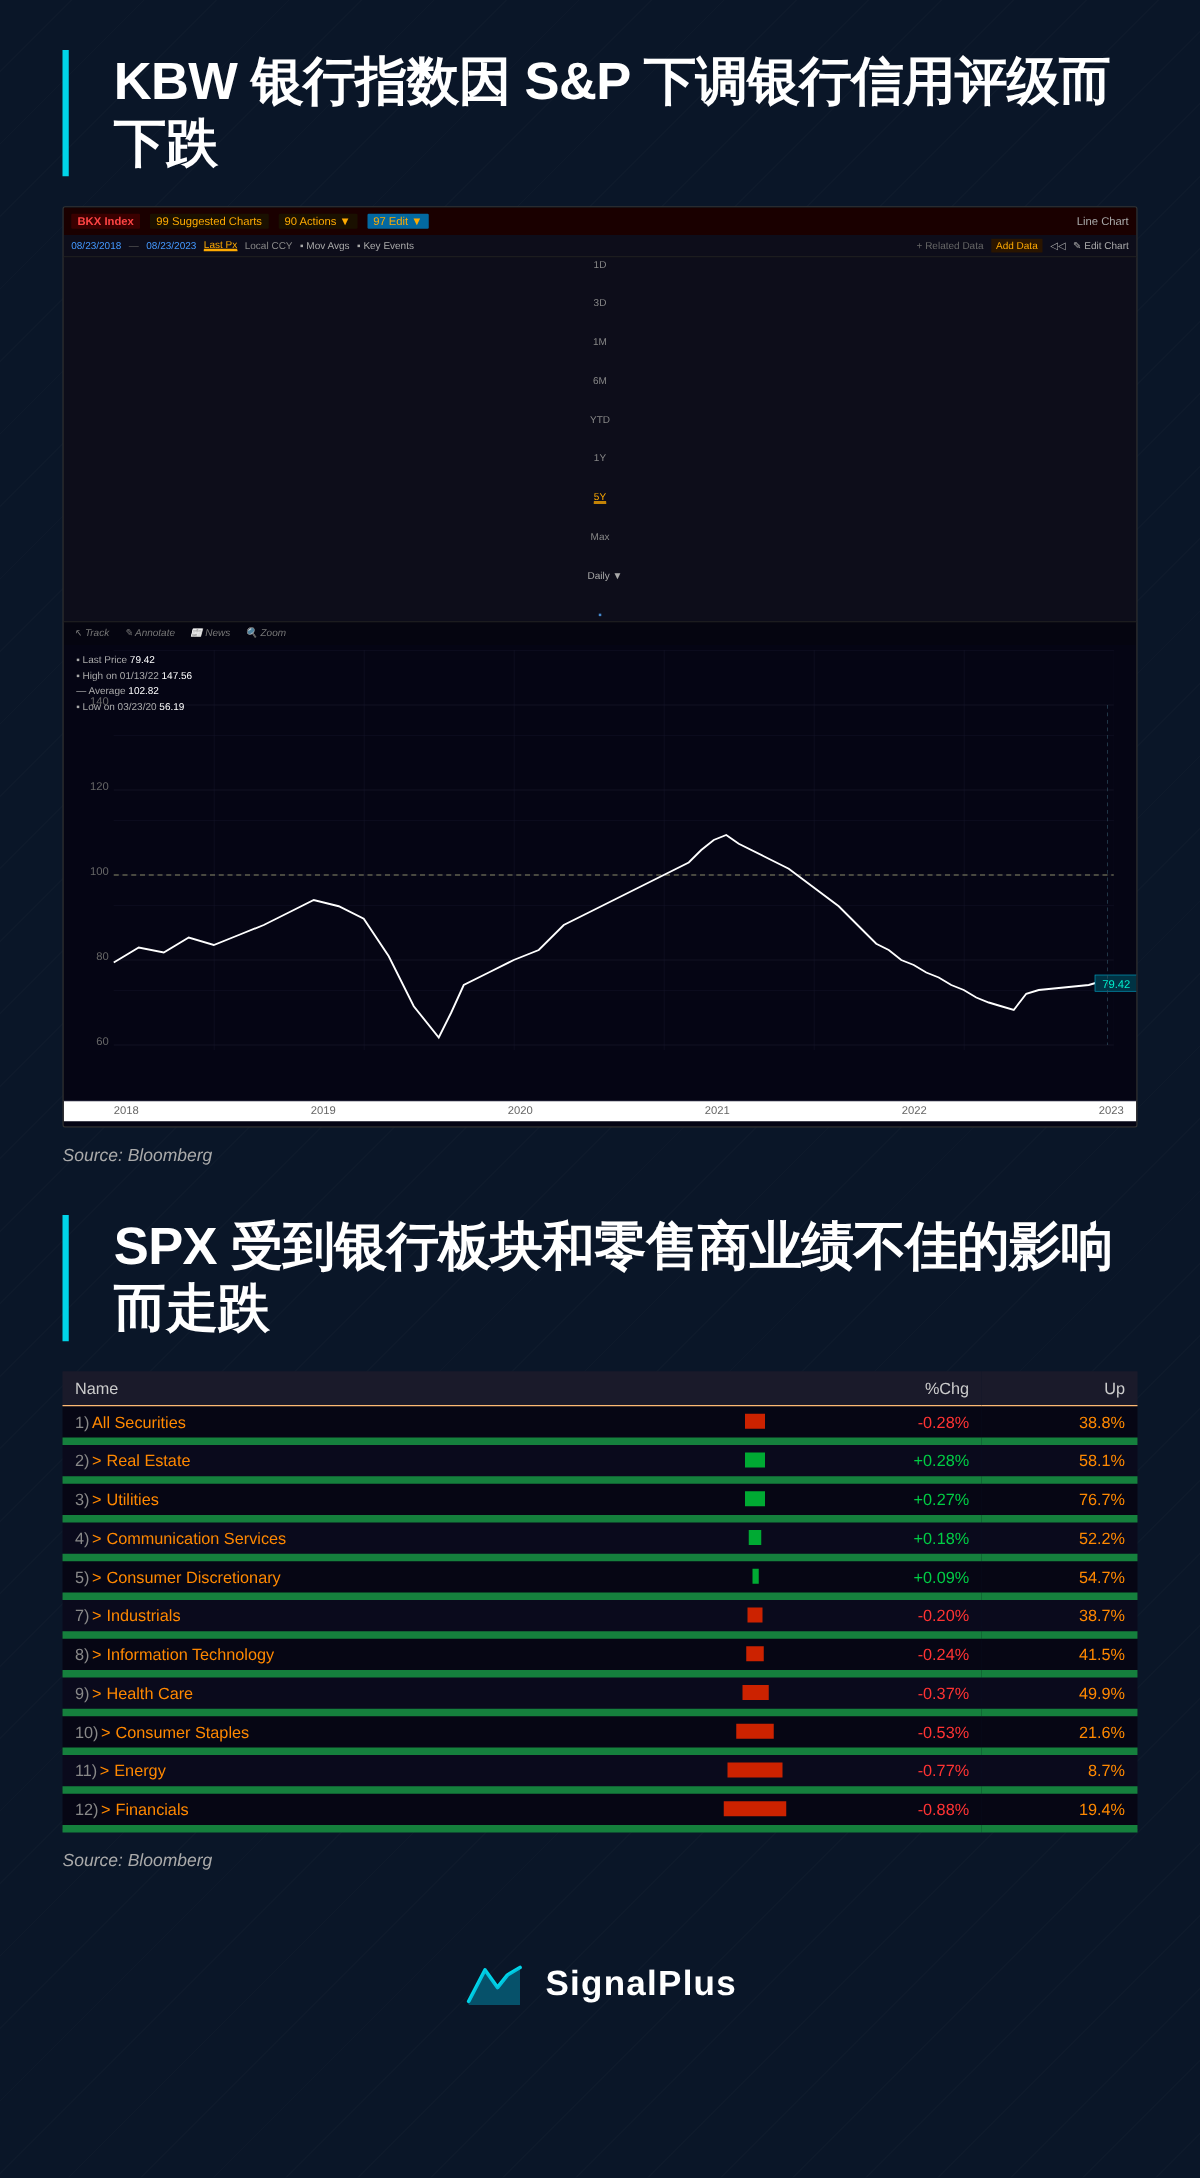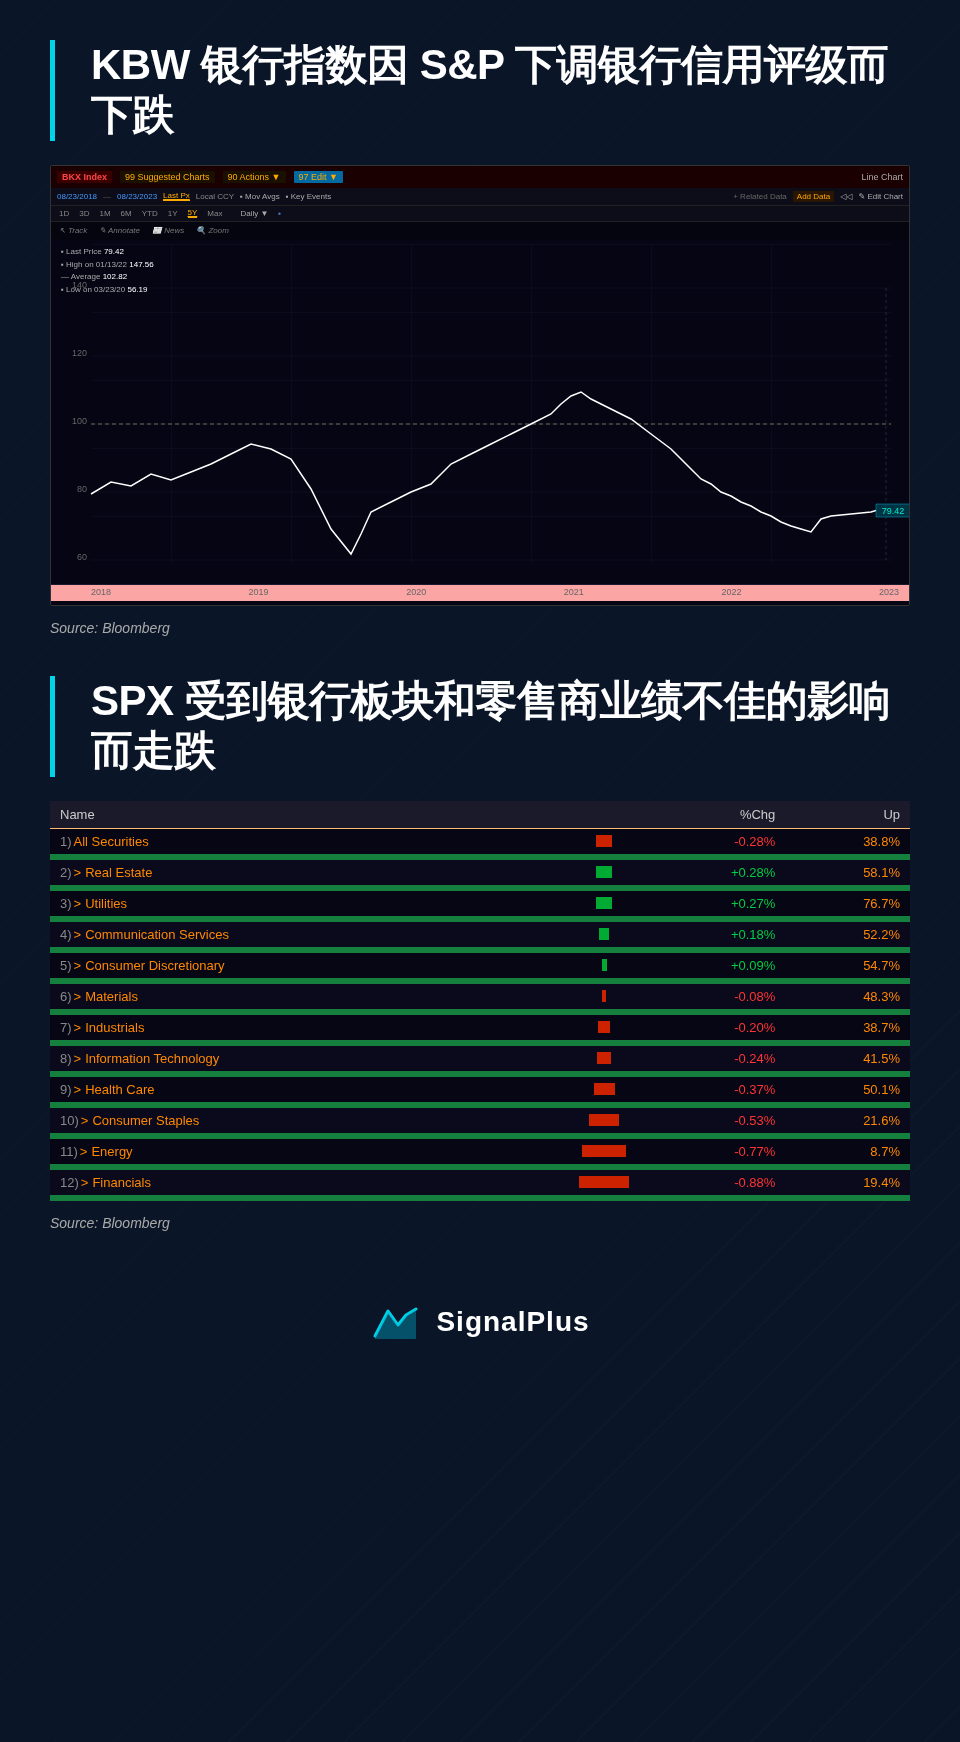--- a/index.html
+++ b/index.html
@@ -146,22 +146,23 @@
     }
 
     .chart-legend-value {
       color: #ffffff;
     }
 
     .chart-year-labels {
       display: flex;
       justify-content: space-between;
       padding: 2px 10px 4px 40px;
-      background: #fca5a5;
+      background: #ffffff;
       border-top: 1px solid #1a1a2e;
+      margin-top: 20px;
     }
 
     .chart-year-labels span {
       font-size: 9px;
       color: #666;
     }
 
     
     .source-text {
       font-size: 14px;
@@ -317,21 +318,21 @@
       <span class="chart-subbar-item active">Last Px</span>
       <span class="chart-subbar-item">Local CCY</span>
       <span class="chart-subbar-item" style="color:#aaa;">▪ <span>Mov Avgs</span></span>
       <span class="chart-subbar-item" style="color:#aaa;">▪ <span>Key Events</span></span>
       <span class="chart-subbar-item" style="margin-left:auto;color:#666;">+ <span>Related Data</span></span>
       <span class="chart-subbar-item" style="color:#ffaa00;background:#2a1500;padding:1px 4px;">Add Data</span>
       <span class="chart-subbar-item" style="color:#aaa;">◁◁</span>
       <span class="chart-subbar-item" style="color:#aaa;">✎ <span>Edit Chart</span></span>
     </div>
 
-    <div class="chart-subbar" style="gap:10px;padding:1px 8px;min-height:16px;">
+    <div class="chart-subbar" style="gap:22px;padding:1px 8px;min-height:16px;flex-direction:column;">
       <span class="chart-subbar-item">1D</span>
       <span class="chart-subbar-item">3D</span>
       <span class="chart-subbar-item">1M</span>
       <span class="chart-subbar-item">6M</span>
       <span class="chart-subbar-item">YTD</span>
       <span class="chart-subbar-item">1Y</span>
       <span class="chart-subbar-item active">5Y</span>
       <span class="chart-subbar-item">Max</span>
       <span class="chart-subbar-item" style="color:#aaa;margin-left:8px;">Daily ▼</span>
       <span class="chart-subbar-item" style="color:#4488cc;">▪</span>
@@ -514,31 +515,20 @@
             <td style="width: 100px;"></td>
             <td class="bar-cell">
               <div class="bar-wrapper">
                 <span class="bar-pos" style="width: 5.11364px;"></span>
               </div>
             </td>
             <td class="pct-cell pct-positive">+0.09%</td>
             <td class="up-cell">54.7%</td>
           </tr>
           <tr>
-            <td class="name-cell"><span class="row-num">6)</span><span class="row-chevron">&gt;</span><span>Materials</span></td>
-            <td style="width: 100px;"></td>
-            <td class="bar-cell">
-              <div class="bar-wrapper">
-                <span class="bar-neg" style="width: 4.54545px;"></span>
-              </div>
-            </td>
-            <td class="pct-cell pct-negative">-0.08%</td>
-            <td class="up-cell">48.3%</td>
-          </tr>
-          <tr>
             <td class="name-cell"><span class="row-num">7)</span><span class="row-chevron">&gt;</span><span>Industrials</span></td>
             <td style="width: 100px;"></td>
             <td class="bar-cell">
               <div class="bar-wrapper">
                 <span class="bar-neg" style="width: 11.3636px;"></span>
               </div>
             </td>
             <td class="pct-cell pct-negative">-0.20%</td>
             <td class="up-cell">38.7%</td>
           </tr>
@@ -555,21 +545,21 @@
           </tr>
           <tr>
             <td class="name-cell"><span class="row-num">9)</span><span class="row-chevron">&gt;</span><span>Health Care</span></td>
             <td style="width: 100px;"></td>
             <td class="bar-cell">
               <div class="bar-wrapper">
                 <span class="bar-neg" style="width: 21.0227px;"></span>
               </div>
             </td>
             <td class="pct-cell pct-negative">-0.37%</td>
-            <td class="up-cell">50.1%</td>
+            <td class="up-cell">49.9%</td>
           </tr>
           <tr>
             <td class="name-cell"><span class="row-num">10)</span><span class="row-chevron">&gt;</span><span>Consumer Staples</span></td>
             <td style="width: 100px;"></td>
             <td class="bar-cell">
               <div class="bar-wrapper">
                 <span class="bar-neg" style="width: 30.1136px;"></span>
               </div>
             </td>
             <td class="pct-cell pct-negative">-0.53%</td>

